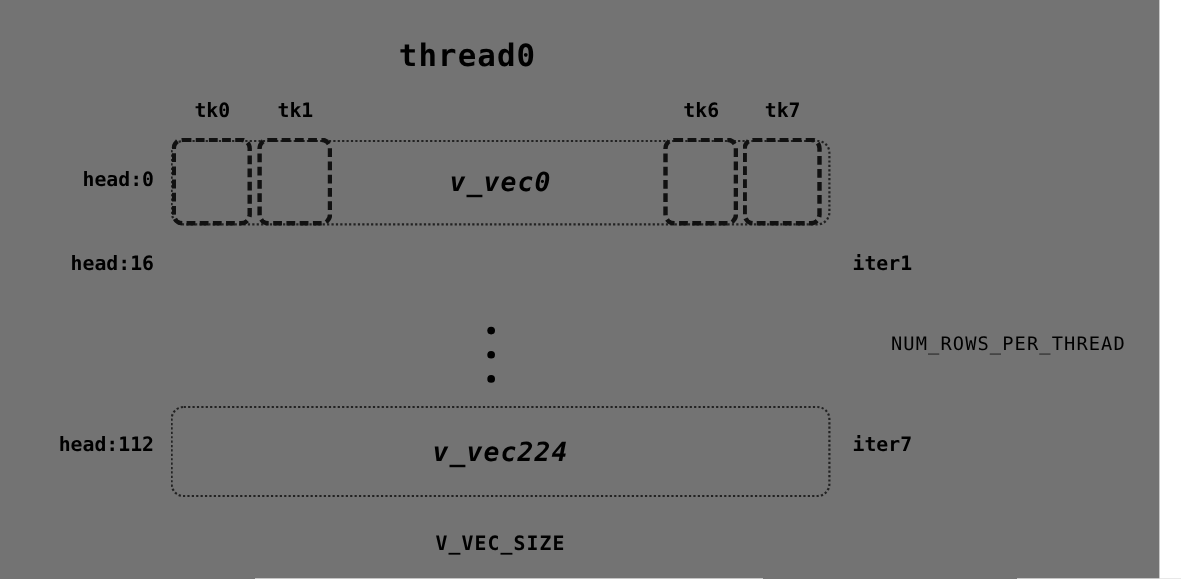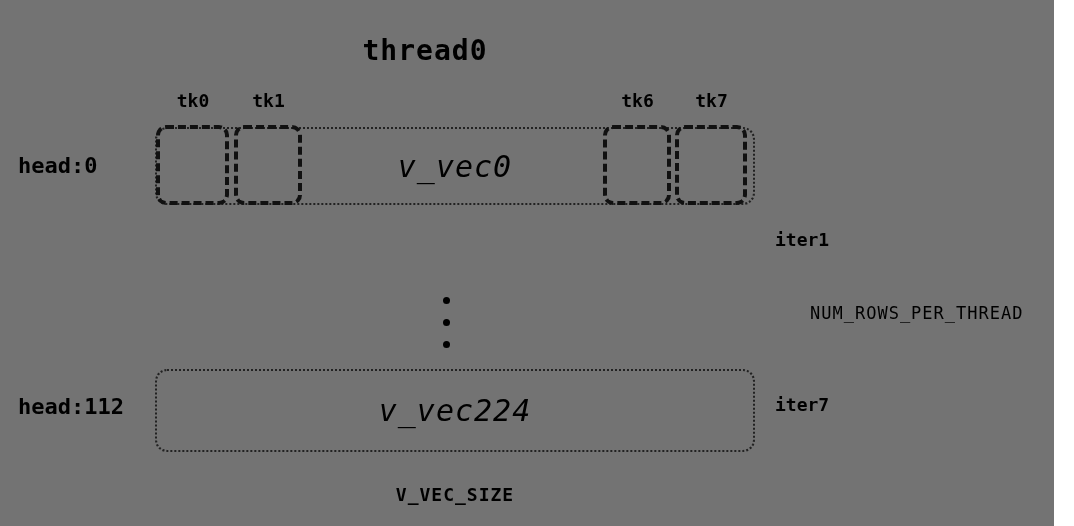--- a/index.html
+++ b/index.html
@@ -47,22 +47,22 @@
     box-sizing: border-box;
     display: flex;
     align-items: center;
     justify-content: center;
   }
   .row.row1 { top: 127px; height: 78px; }
   .row.row2 { top: 204px; height: 81px; }
   .row.row3 { top: 369px; height: 83px; }
 
   .vec-label {
-    font-size: 30px;
-    font-weight: normal;
+    font-size: 24px;
+    font-weight: bold;
     font-style: italic;
     letter-spacing: 1px;
     text-align: center;
   }
 
   .tkbox {
     position: absolute;
     top: 125px;
     height: 80px;
     border: 4px dashed #111111;
@@ -72,22 +72,22 @@
   }
   .tkbox.b0 { left: 156px; width: 73px; }
   .tkbox.b1 { left: 234px; width: 68px; }
   .tkbox.b6 { left: 603px; width: 68px; }
   .tkbox.b7 { left: 675px; width: 72px; }
 
   .head-label {
     position: absolute;
     left: 18px;
     width: 122px;
-    text-align: left;
-    font-size: 22px;
+    text-align: right;
+    font-size: 18px;
     font-weight: bold;
   }
   .head-label.h0 { top: 153px; }
   .head-label.h1 { top: 229px; }
   .head-label.h2 { top: 394px; }
 
   .iter-label {
     position: absolute;
     left: 775px;
     width: 120px;
@@ -154,20 +154,21 @@
   <div class="row row3">
     <span class="vec-label">v_vec224</span>
   </div>
 
   <div class="tkbox b0"></div>
   <div class="tkbox b1"></div>
   <div class="tkbox b6"></div>
   <div class="tkbox b7"></div>
 
   <div class="head-label h0">head:0</div>
+  <div class="head-label h1">head:16</div>
   <div class="head-label h2">head:112</div>
 
   <div class="iter-label i1">iter1</div>
   <div class="iter-label i2">iter7</div>
 
   <div class="dots">
     <i></i>
     <i></i>
     <i></i>
   </div>

